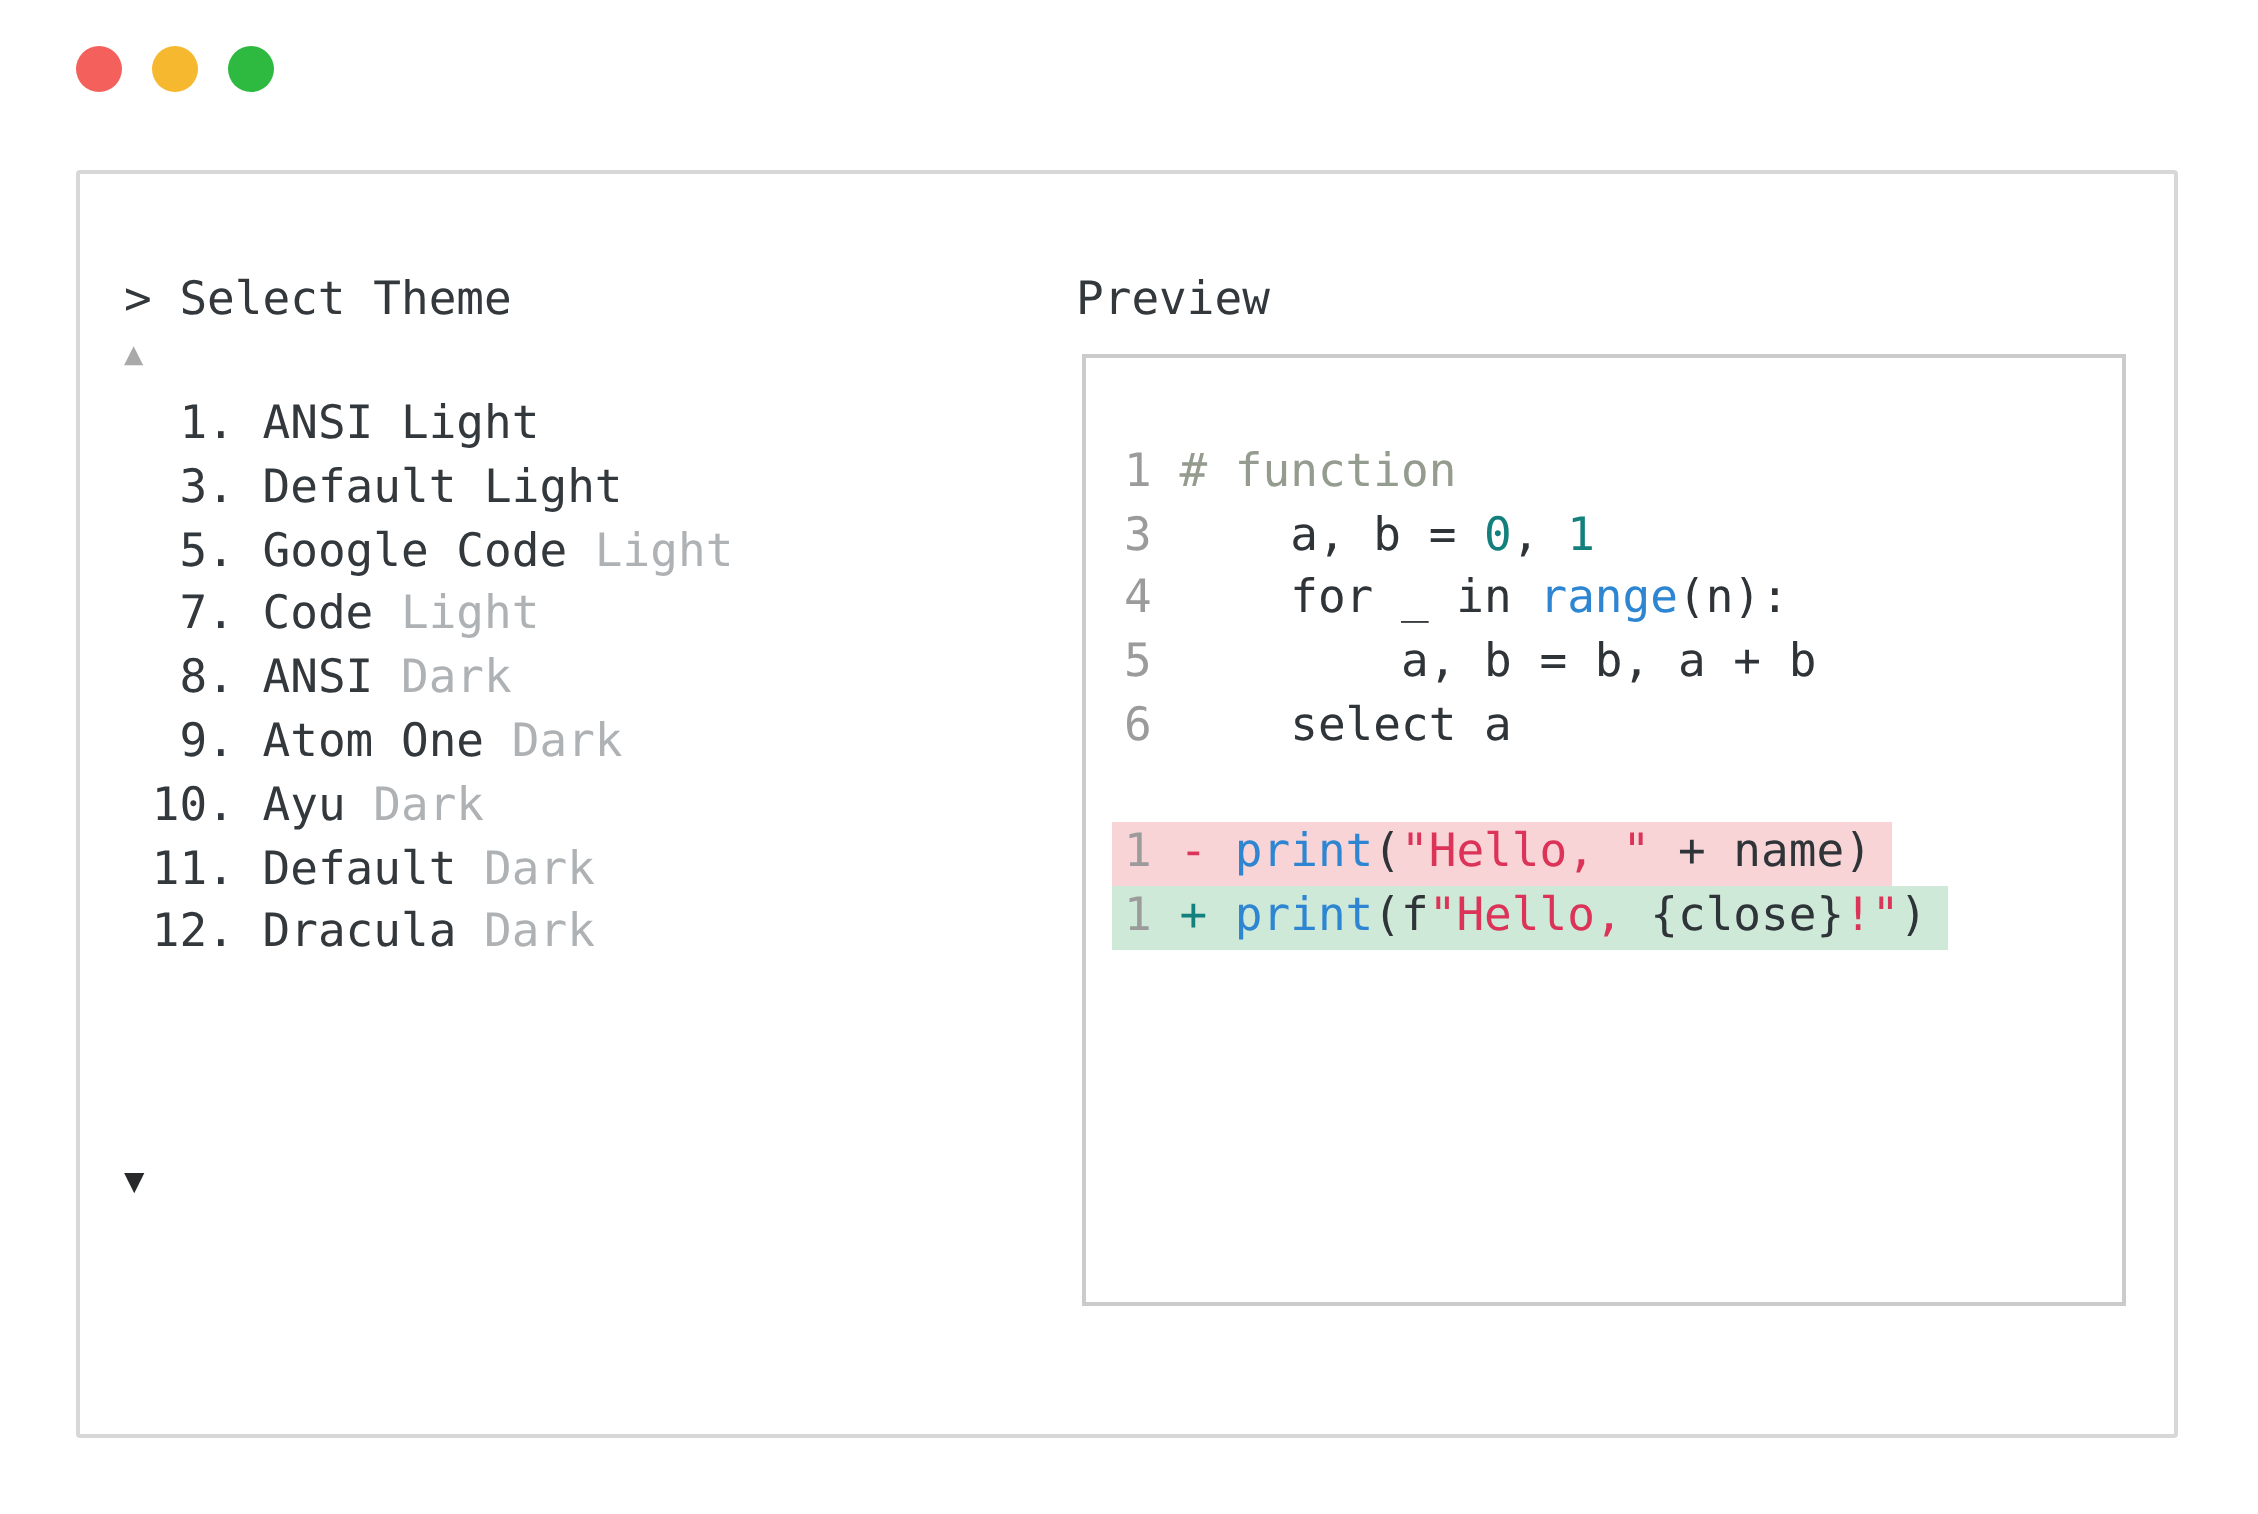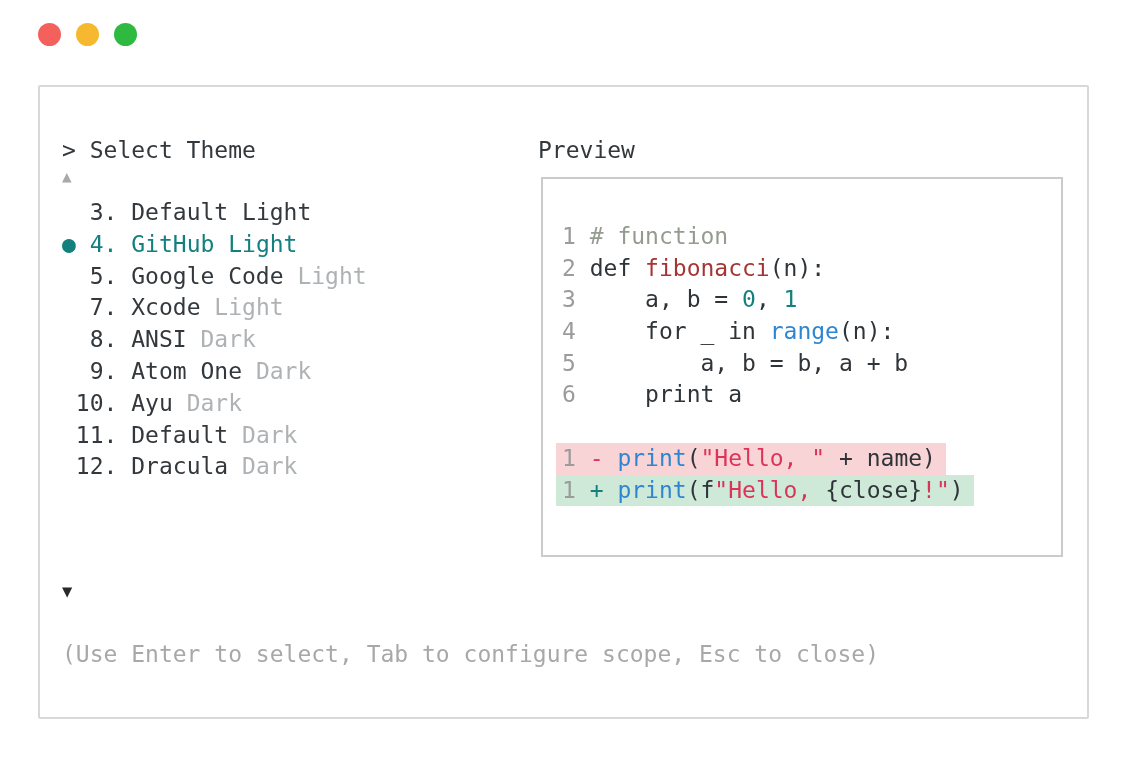--- a/index.html
+++ b/index.html
@@ -31,21 +31,21 @@
   .down-arrow{position:absolute;left:22px;top:490px;font-size:17px;line-height:28px;color:var(--arrow-dark);}
 
   #theme-list{position:absolute;left:22px;top:110px;}
   .theme-row{font-size:23px;line-height:31.8px;height:31.8px;color:var(--text);white-space:pre;cursor:default;}
   .theme-row .muted{color:var(--muted);}
   .theme-row.selected, .theme-row.selected span{color:var(--teal);}
 
   .footer{position:absolute;left:22px;top:551px;font-size:23px;line-height:32px;color:var(--footer);}
 
   .preview-box{
-    position:absolute;left:501px;top:90px;width:522px;height:380px;
+    position:absolute;left:501px;top:90px;width:522px;height:476px;
     border:2px solid var(--box-border);background:#fff;
   }
   #code-block{position:absolute;left:19px;top:42px;margin:0;}
   .code-line{font-size:23px;line-height:31.7px;height:31.7px;white-space:pre;color:var(--code);}
 
   .t-linenum{color:var(--linenum);}
   .t-code{color:var(--code);}
   .t-comment{color:var(--comment);}
   .t-func{color:var(--brick);}
   .t-number{color:var(--teal);}
@@ -66,40 +66,38 @@
   <span class="dot yellow"></span>
   <span class="dot green"></span>
 </div>
 
 <div class="panel">
   <div class="prompt mono">&gt; Select Theme</div>
   <div class="preview-label mono">Preview</div>
 
   <div class="up-arrow">▲</div>
   <div id="theme-list">
+      <div class="theme-row"><span>  1. </span><span>ANSI</span><span class=""> Light</span></div>
       <div class="theme-row"><span>  3. </span><span>Default</span><span class=""> Light</span></div>
-      <div class="theme-row selected"><span>● 4. </span><span>GitHub</span><span class=""> Light</span></div>
       <div class="theme-row"><span>  5. </span><span>Google Code</span><span class="muted"> Light</span></div>
-      <div class="theme-row"><span>  7. </span><span>Xcode</span><span class="muted"> Light</span></div>
+      <div class="theme-row"><span>  7. </span><span>Code</span><span class="muted"> Light</span></div>
       <div class="theme-row"><span>  8. </span><span>ANSI</span><span class="muted"> Dark</span></div>
       <div class="theme-row"><span>  9. </span><span>Atom One</span><span class="muted"> Dark</span></div>
       <div class="theme-row"><span> 10. </span><span>Ayu</span><span class="muted"> Dark</span></div>
       <div class="theme-row"><span> 11. </span><span>Default</span><span class="muted"> Dark</span></div>
       <div class="theme-row"><span> 12. </span><span>Dracula</span><span class="muted"> Dark</span></div>
     </div>
   <div class="down-arrow">▼</div>
 
   <div class="preview-box">
     <div id="code-block">
         <div class="code-line"><span class="t-linenum">1 </span><span class="t-comment"># function</span></div>
-        <div class="code-line"><span class="t-linenum">2 </span><span class="t-code">def </span><span class="t-func">fibonacci</span><span class="t-code">(n):</span></div>
         <div class="code-line"><span class="t-linenum">3 </span><span class="t-code">    a, b = </span><span class="t-number">0</span><span class="t-code">, </span><span class="t-number">1</span></div>
         <div class="code-line"><span class="t-linenum">4 </span><span class="t-code">    for _ in </span><span class="t-builtin">range</span><span class="t-code">(n):</span></div>
         <div class="code-line"><span class="t-linenum">5 </span><span class="t-code">        a, b = b, a + b</span></div>
-        <div class="code-line"><span class="t-linenum">6 </span><span class="t-code">    print a</span></div>
+        <div class="code-line"><span class="t-linenum">6 </span><span class="t-code">    select a</span></div>
         <div class="code-line"></div>
         <div class="code-line"><span class="hl hl-del"><span class="t-linenum">1 </span><span class="t-sign-del">- </span><span class="t-builtin">print</span><span class="t-code">(</span><span class="t-string">"Hello, "</span><span class="t-code"> + name)</span></span></div>
         <div class="code-line"><span class="hl hl-add"><span class="t-linenum">1 </span><span class="t-sign-add">+ </span><span class="t-builtin">print</span><span class="t-code">(f</span><span class="t-string">"Hello, </span><span class="t-code">{close}</span><span class="t-string">!"</span><span class="t-code">)</span></span></div>
       </div>
   </div>
 
-  <div class="footer mono">(Use Enter to select, Tab to configure scope, Esc to close)</div>
 </div>
 
 </body></html>

